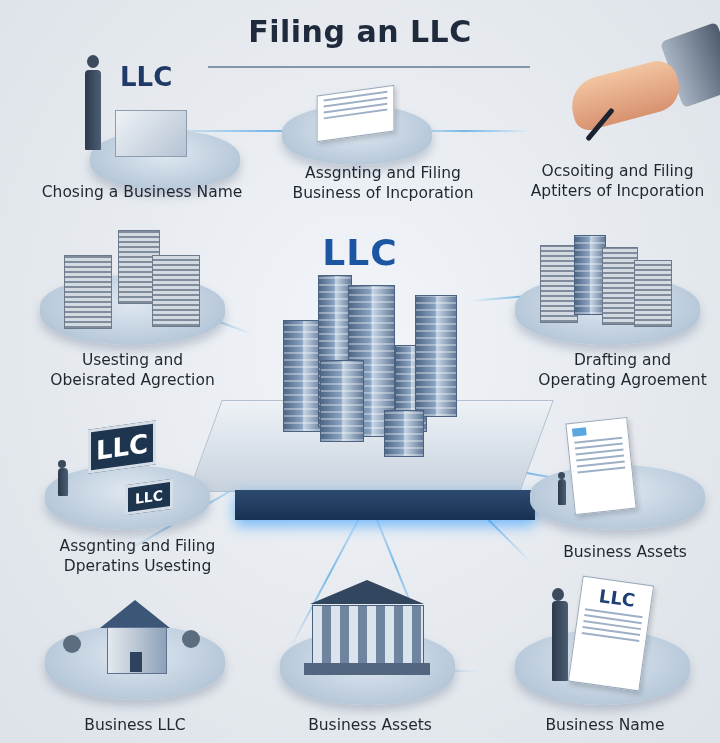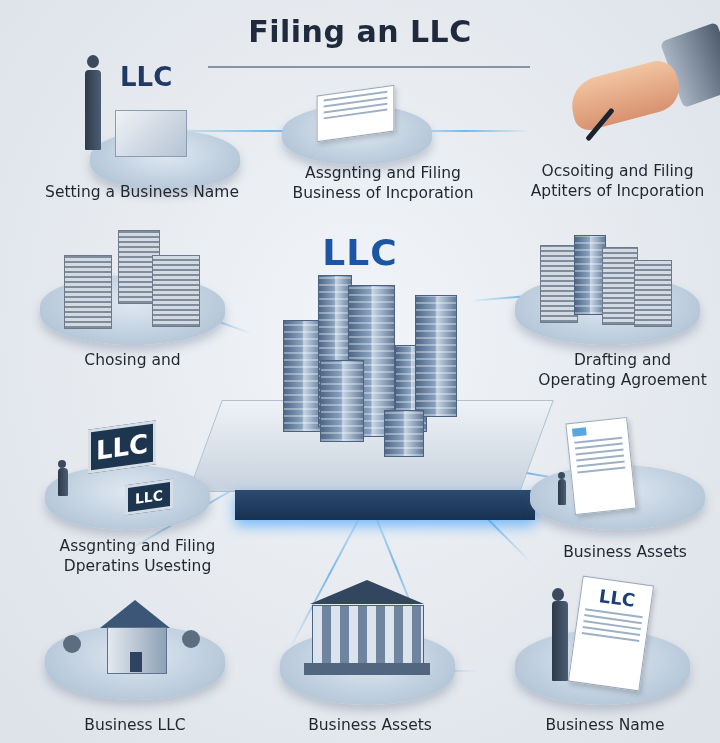--- a/index.html
+++ b/index.html
@@ -47,21 +47,21 @@
 <div class="abs" style="left:60px;top:50px;width:180px;height:150px;">
   <div class="abs pad" style="left:30px;top:80px;width:150px;height:60px;"></div>
   <div class="abs" style="left:25px;top:5px;">
     <div class="person-head" style="margin-left:2px;"></div>
     <div class="person-body" style="height:80px;margin-top:2px;"></div>
   </div>
   <div class="abs" style="left:60px;top:12px;font-size:26px;color:#203a67;font-weight:bold;">LLC</div>
   <div class="abs" style="left:55px;top:60px;width:70px;height:45px;background:linear-gradient(135deg,#eef2f6,#b5c3d3);border:1px solid #8d9db0;"></div>
 </div>
 <div class="abs lbl" style="left:12px;top:182px;width:260px;">
-  <span>Setting a Business Name</span>
+  <span>Chosing a Business Name</span>
 </div>
 
 <div class="abs" style="left:282px;top:85px;width:150px;height:80px;">
   <div class="abs pad" style="left:0;top:20px;width:150px;height:60px;"></div>
   <div class="abs doc" style="left:35px;top:5px;width:75px;height:45px;transform:skewX(-8deg) rotate(-8deg);">
     <div class="docline"></div>
       <div class="docline"></div>
       <div class="docline"></div>
       <div class="docline"></div>
   </div>
@@ -81,21 +81,22 @@
   <div>Aptiters of Incporation</div>
 </div>
 
 <div class="abs" style="left:40px;top:225px;width:190px;height:120px;">
   <div class="abs pad" style="left:0;top:50px;width:185px;height:70px;"></div>
   <div class="abs gbldg" style="left:24px;top:30px;width:46px;height:72px;"></div>
   <div class="abs gbldg" style="left:78px;top:5px;width:40px;height:72px;"></div>
   <div class="abs gbldg" style="left:112px;top:30px;width:46px;height:70px;"></div>
 </div>
 <div class="abs lbl" style="left:20px;top:350px;width:225px;">
-  <div>Chosing and</div>
+  <div>Usesting and</div>
+  <div>Obeisrated Agrection</div>
 </div>
 
 <div class="abs llc-center">LLC</div>
 <div class="abs platform">
   <div class="abs" style="left:0;top:50px;width:330px;height:90px;background:linear-gradient(180deg,#eef2f6,#c7d2de);transform:skewX(-20deg);border:1px solid #b2c0cf;"></div>
   <div class="abs" style="left:30px;top:140px;width:300px;height:30px;background:linear-gradient(180deg,#2d4a70,#173152);box-shadow:0 6px 14px rgba(40,150,255,0.6);"></div>
 </div>
 <div class="abs bldg" style="left:283px;top:320px;width:38px;height:110px;"></div>
 <div class="abs bldg" style="left:318px;top:275px;width:32px;height:150px;"></div>
 <div class="abs bldg" style="left:348px;top:285px;width:45px;height:150px;"></div>

